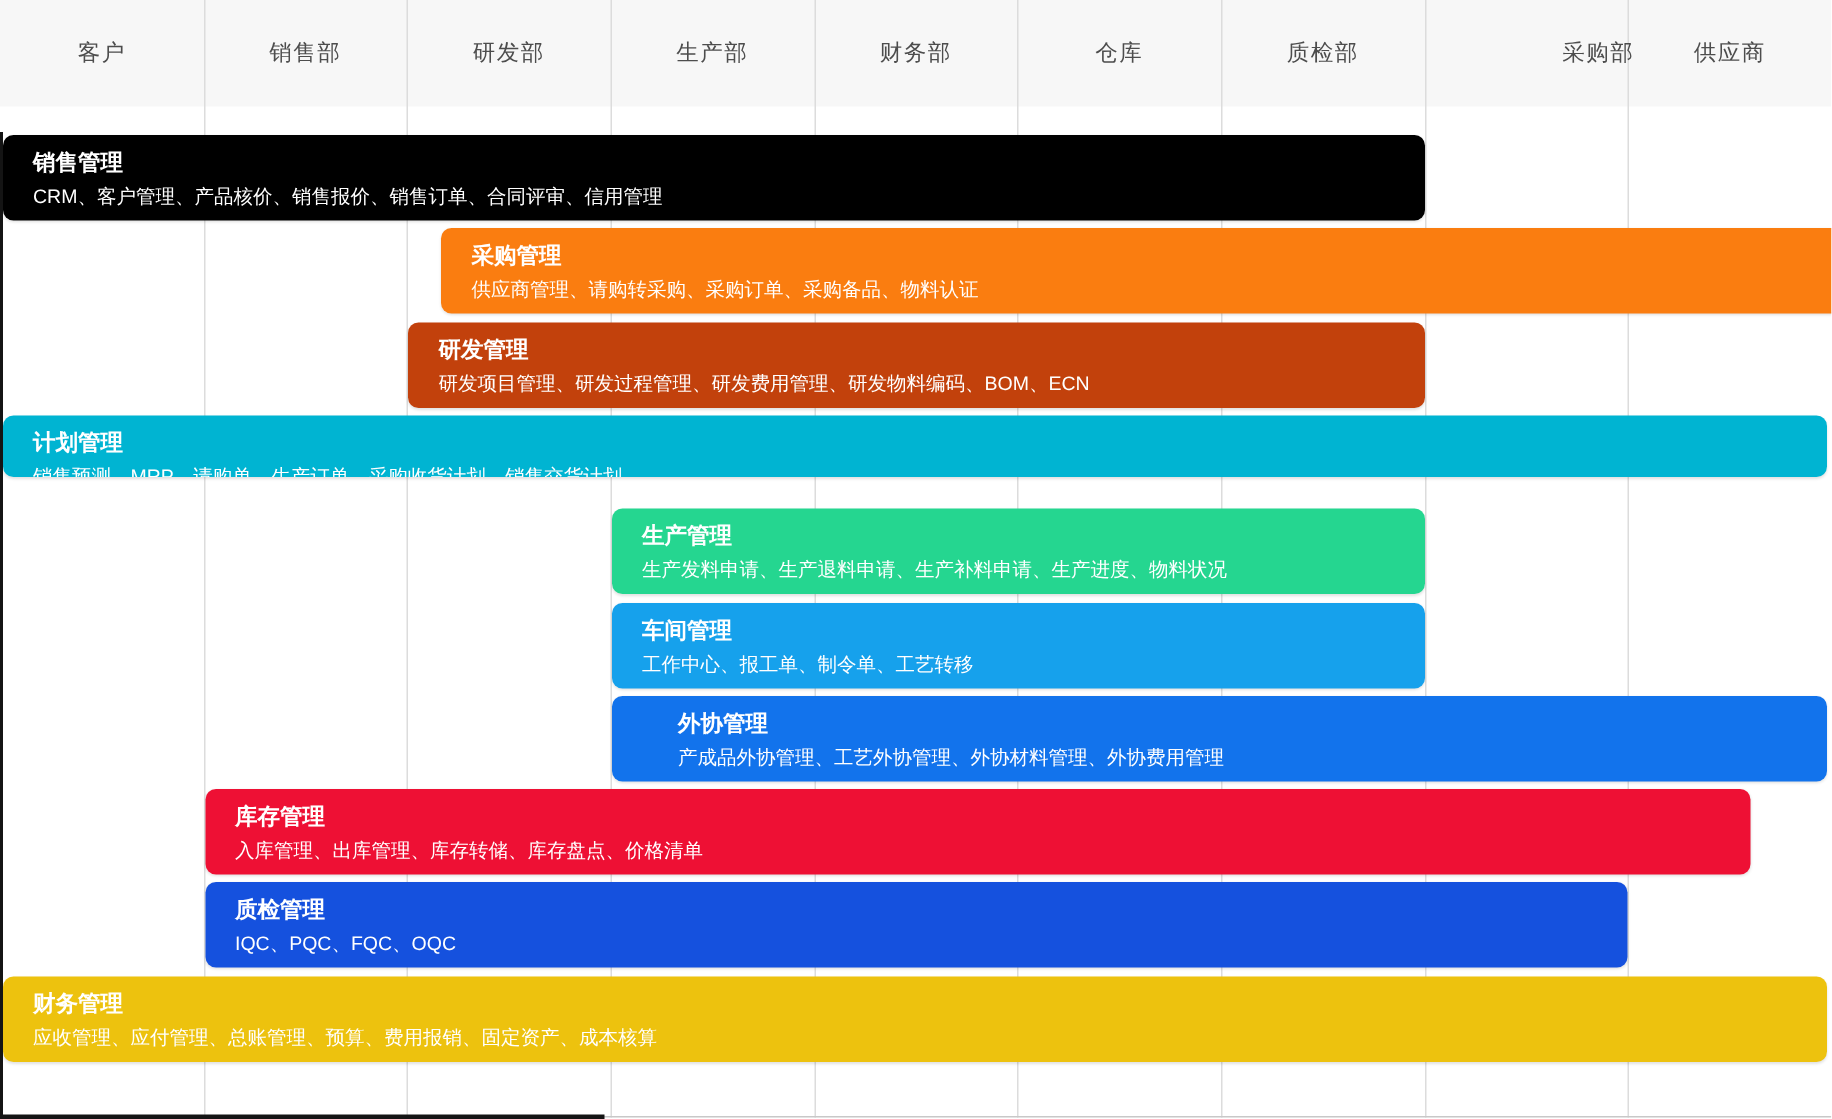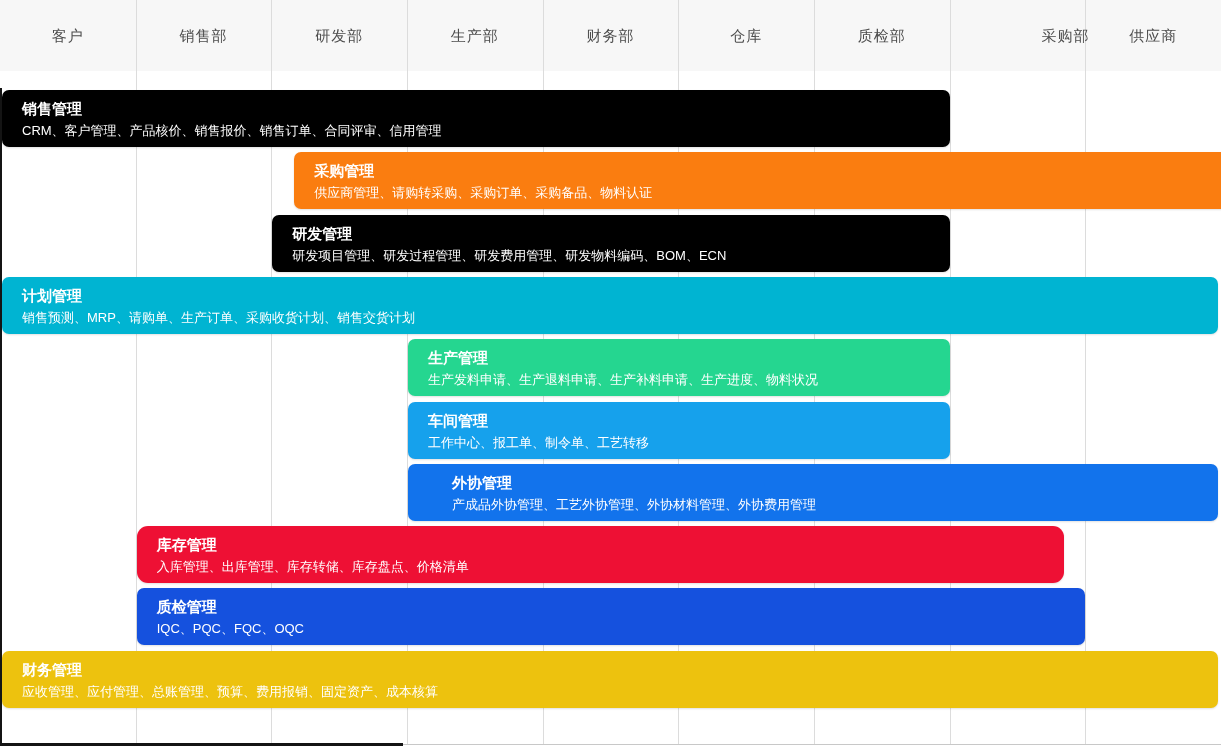--- a/index.html
+++ b/index.html
@@ -113,41 +113,41 @@
     </div>
   <div id="bars">
       <div class="bar" style="left: 2px; width: 947.667px; top: 90px; height: 57px; background: #000000;">
         <div class="bar-title">销售管理</div>
         <div class="bar-items">CRM、客户管理、产品核价、销售报价、销售订单、合同评审、信用管理</div>
       </div>
       <div class="bar" style="left: 272.333px; width: 945.667px; top: 152px; height: 57px; background: rgb(250, 125, 16); margin-left: 22px;">
         <div class="bar-title">采购管理</div>
         <div class="bar-items">供应商管理、请购转采购、采购订单、采购备品、物料认证</div>
       </div>
-      <div class="bar" style="left: 272.333px; width: 677.333px; top: 215px; height: 57px; background: #000000;">
+      <div class="bar" style="left: 272.333px; width: 677.333px; top: 215px; height: 57px; background: #c2410c;">
         <div class="bar-title">研发管理</div>
         <div class="bar-items">研发项目管理、研发过程管理、研发费用管理、研发物料编码、BOM、ECN</div>
       </div>
-      <div class="bar" style="left: 2px; width: 1216px; top: 277px; height: 57px; background: rgb(0, 180, 210);">
+      <div class="bar" style="left: 2px; width: 1216px; top: 277px; height: 41px; background: rgb(0, 180, 210);">
         <div class="bar-title">计划管理</div>
         <div class="bar-items">销售预测、MRP、请购单、生产订单、采购收货计划、销售交货计划</div>
       </div>
       <div class="bar" style="left: 408px; width: 541.667px; top: 339px; height: 57px; background: rgb(37, 214, 144);">
         <div class="bar-title">生产管理</div>
         <div class="bar-items">生产发料申请、生产退料申请、生产补料申请、生产进度、物料状况</div>
       </div>
       <div class="bar" style="left: 408px; width: 541.667px; top: 402px; height: 57px; background: rgb(22, 161, 236);">
         <div class="bar-title">车间管理</div>
         <div class="bar-items">工作中心、报工单、制令单、工艺转移</div>
       </div>
       <div class="bar" style="left: 408px; width: 810px; top: 464px; height: 57px; background: rgb(18, 115, 236); padding-left: 44px;">
         <div class="bar-title">外协管理</div>
         <div class="bar-items">产成品外协管理、工艺外协管理、外协材料管理、外协费用管理</div>
       </div>
-      <div class="bar" style="left: 136.667px; width: 927px; top: 526px; height: 57px; background: rgb(238, 16, 52); border-radius: 11px;">
+      <div class="bar" style="left: 136.667px; width: 1030px; top: 526px; height: 57px; background: rgb(238, 16, 52);">
         <div class="bar-title">库存管理</div>
         <div class="bar-items">入库管理、出库管理、库存转储、库存盘点、价格清单</div>
       </div>
       <div class="bar" style="left: 136.667px; width: 948.667px; top: 588px; height: 57px; background: rgb(21, 81, 222); padding-left: 20px;">
         <div class="bar-title">质检管理</div>
         <div class="bar-items">IQC、PQC、FQC、OQC</div>
       </div>
       <div class="bar" style="left: 2px; width: 1216px; top: 651px; height: 57px; background: rgb(237, 194, 14);">
         <div class="bar-title">财务管理</div>
         <div class="bar-items">应收管理、应付管理、总账管理、预算、费用报销、固定资产、成本核算</div>

